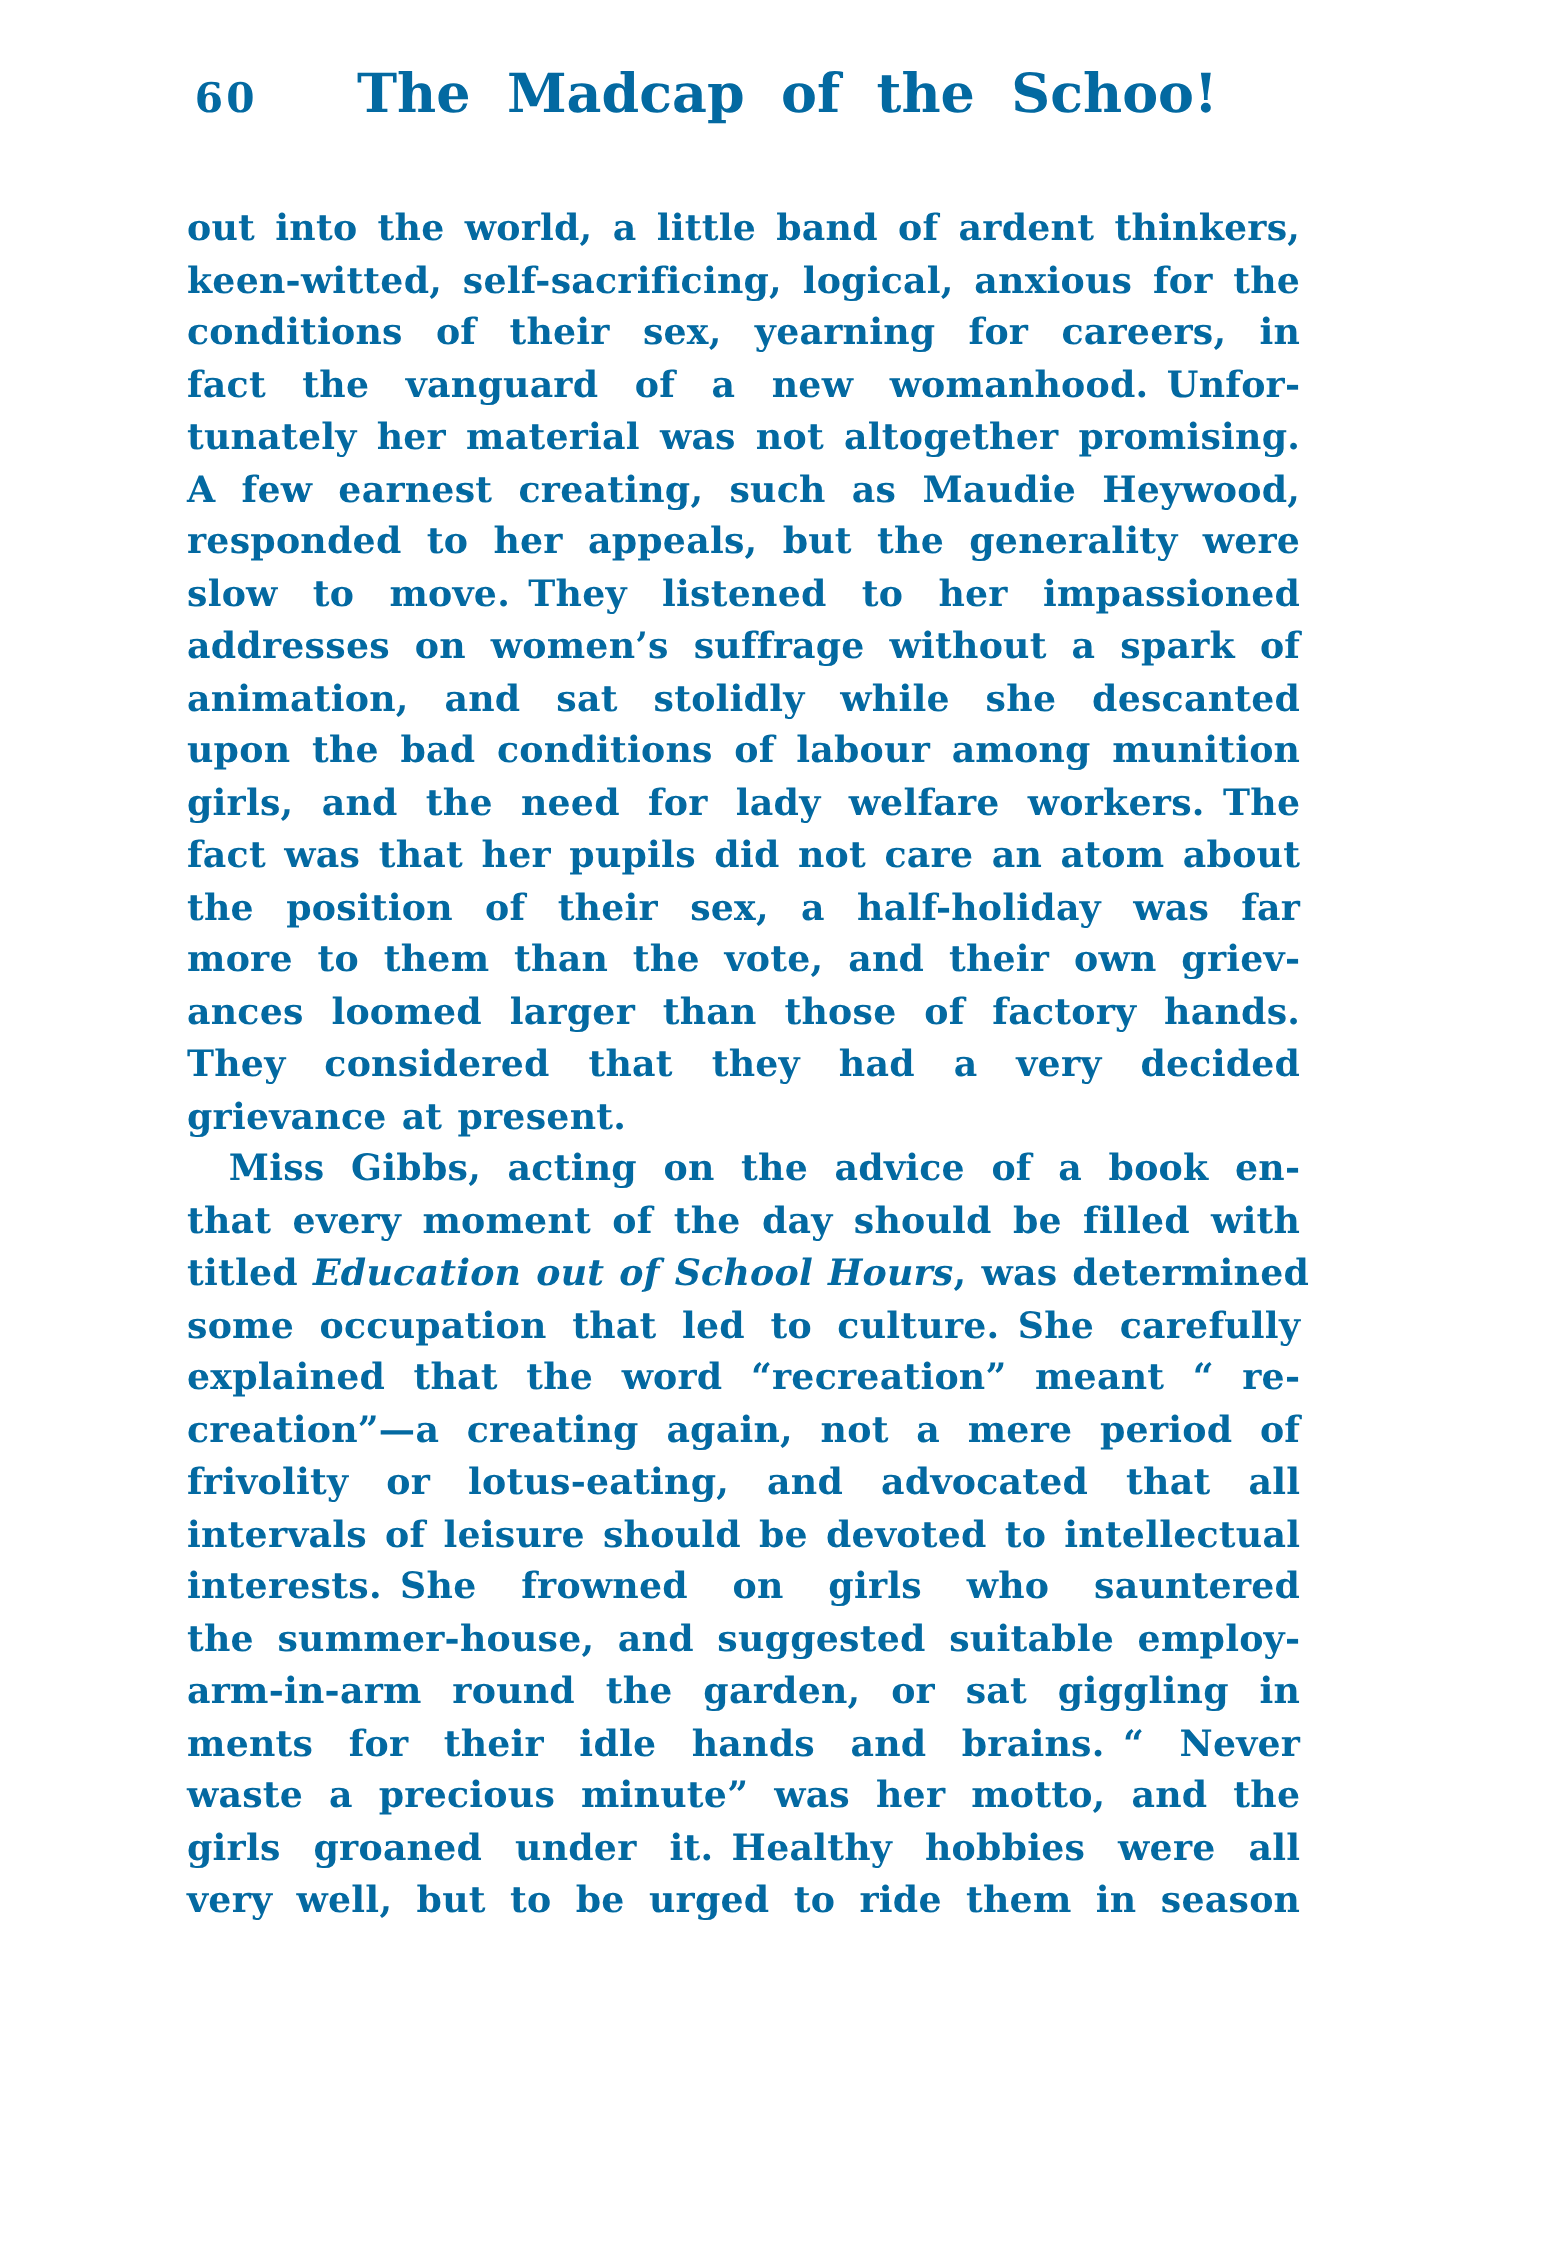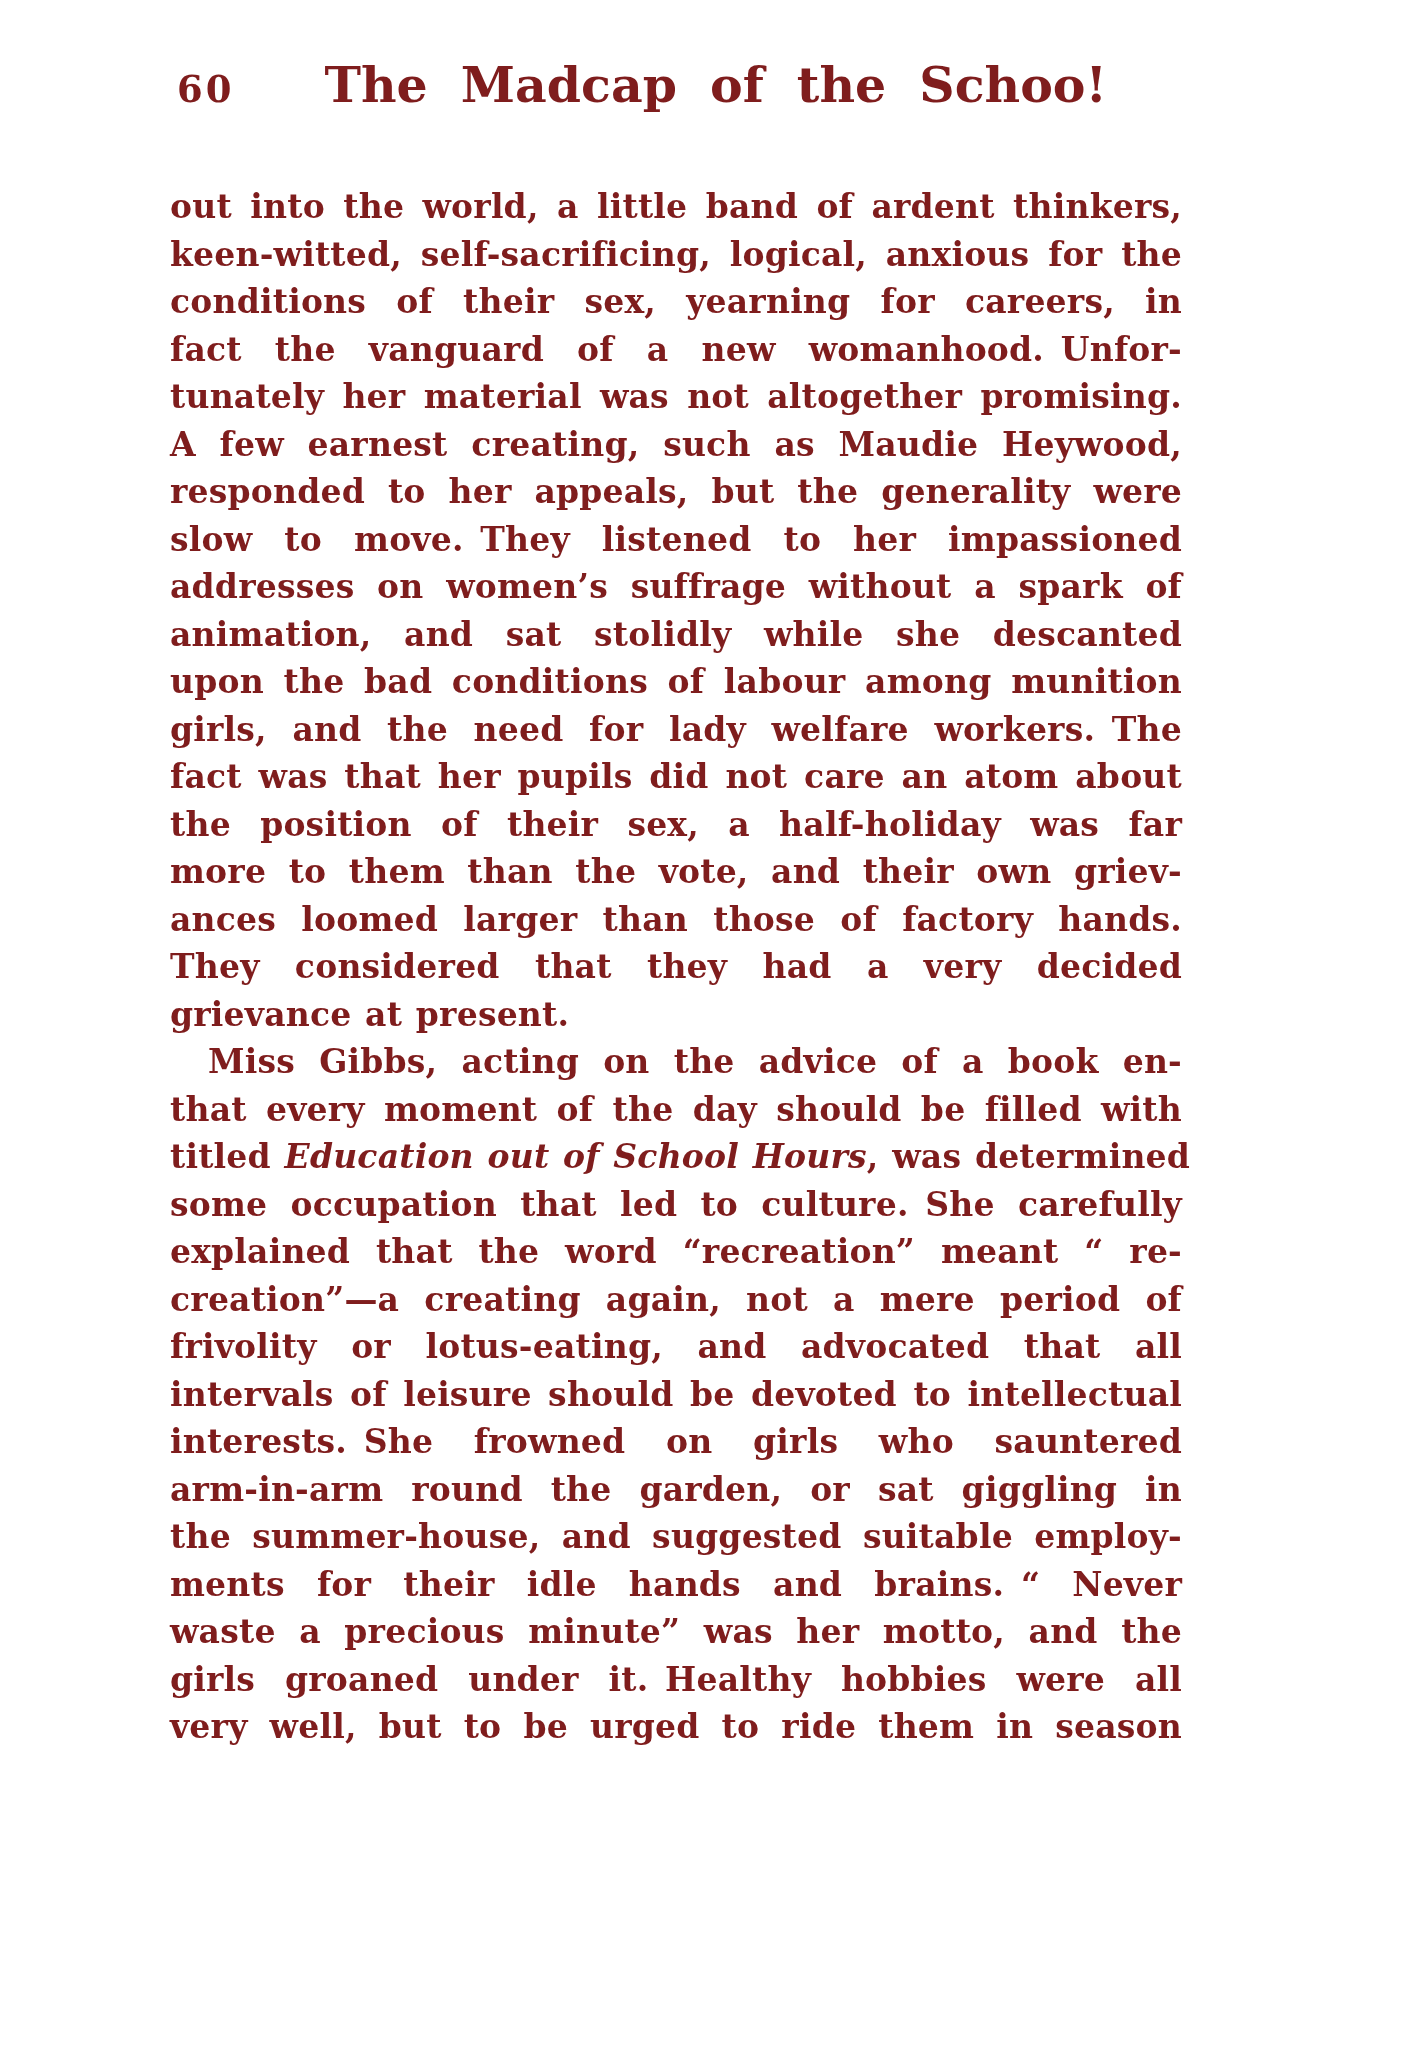--- a/index.html
+++ b/index.html
@@ -2,21 +2,21 @@
 <html><head>
 <meta charset="utf-8">
 <style>
   html,body{margin:0;padding:0;background:#ffffff;}
   .page{
     position:relative;
     width:1417px;height:2049px;
     background:#ffffff;
     overflow:hidden;
     font-family:"DejaVu Serif", "Liberation Serif", serif;
-    color:#7f1d1d;
+    color:#0369a1;
   }
   .header{
     position:absolute;
     top:56px;left:177px;
     display:flex;
     align-items:baseline;
   }
   .page-num{
     font-size:37px;
     font-weight:600;
@@ -86,21 +86,21 @@
       <div class="line no-justify"><span>grievance at present.</span></div>
       <div class="line indent"><span>Miss Gibbs, acting on the advice of a book en-</span></div>
       <div class="line"><span>that every moment of the day should be filled with</span></div>
       <div class="line"><span>titled </span><span class="italic">Education out of School Hours</span><span>, was determined</span></div>
       <div class="line"><span>some occupation that led to culture. She carefully</span></div>
       <div class="line"><span>explained that the word “recreation” meant “ re-</span></div>
       <div class="line"><span>creation”—a creating again, not a mere period of</span></div>
       <div class="line"><span>frivolity or lotus-eating, and advocated that all</span></div>
       <div class="line"><span>intervals of leisure should be devoted to intellectual</span></div>
       <div class="line"><span>interests. She frowned on girls who sauntered</span></div>
+      <div class="line"><span>the summer-house, and suggested suitable employ-</span></div>
       <div class="line"><span>arm-in-arm round the garden, or sat giggling in</span></div>
-      <div class="line"><span>the summer-house, and suggested suitable employ-</span></div>
       <div class="line"><span>ments for their idle hands and brains. “ Never</span></div>
       <div class="line"><span>waste a precious minute” was her motto, and the</span></div>
       <div class="line"><span>girls groaned under it. Healthy hobbies were all</span></div>
       <div class="line"><span>very well, but to be urged to ride them in season</span></div>
     </div>
 
 </div>
 
 </body></html>

